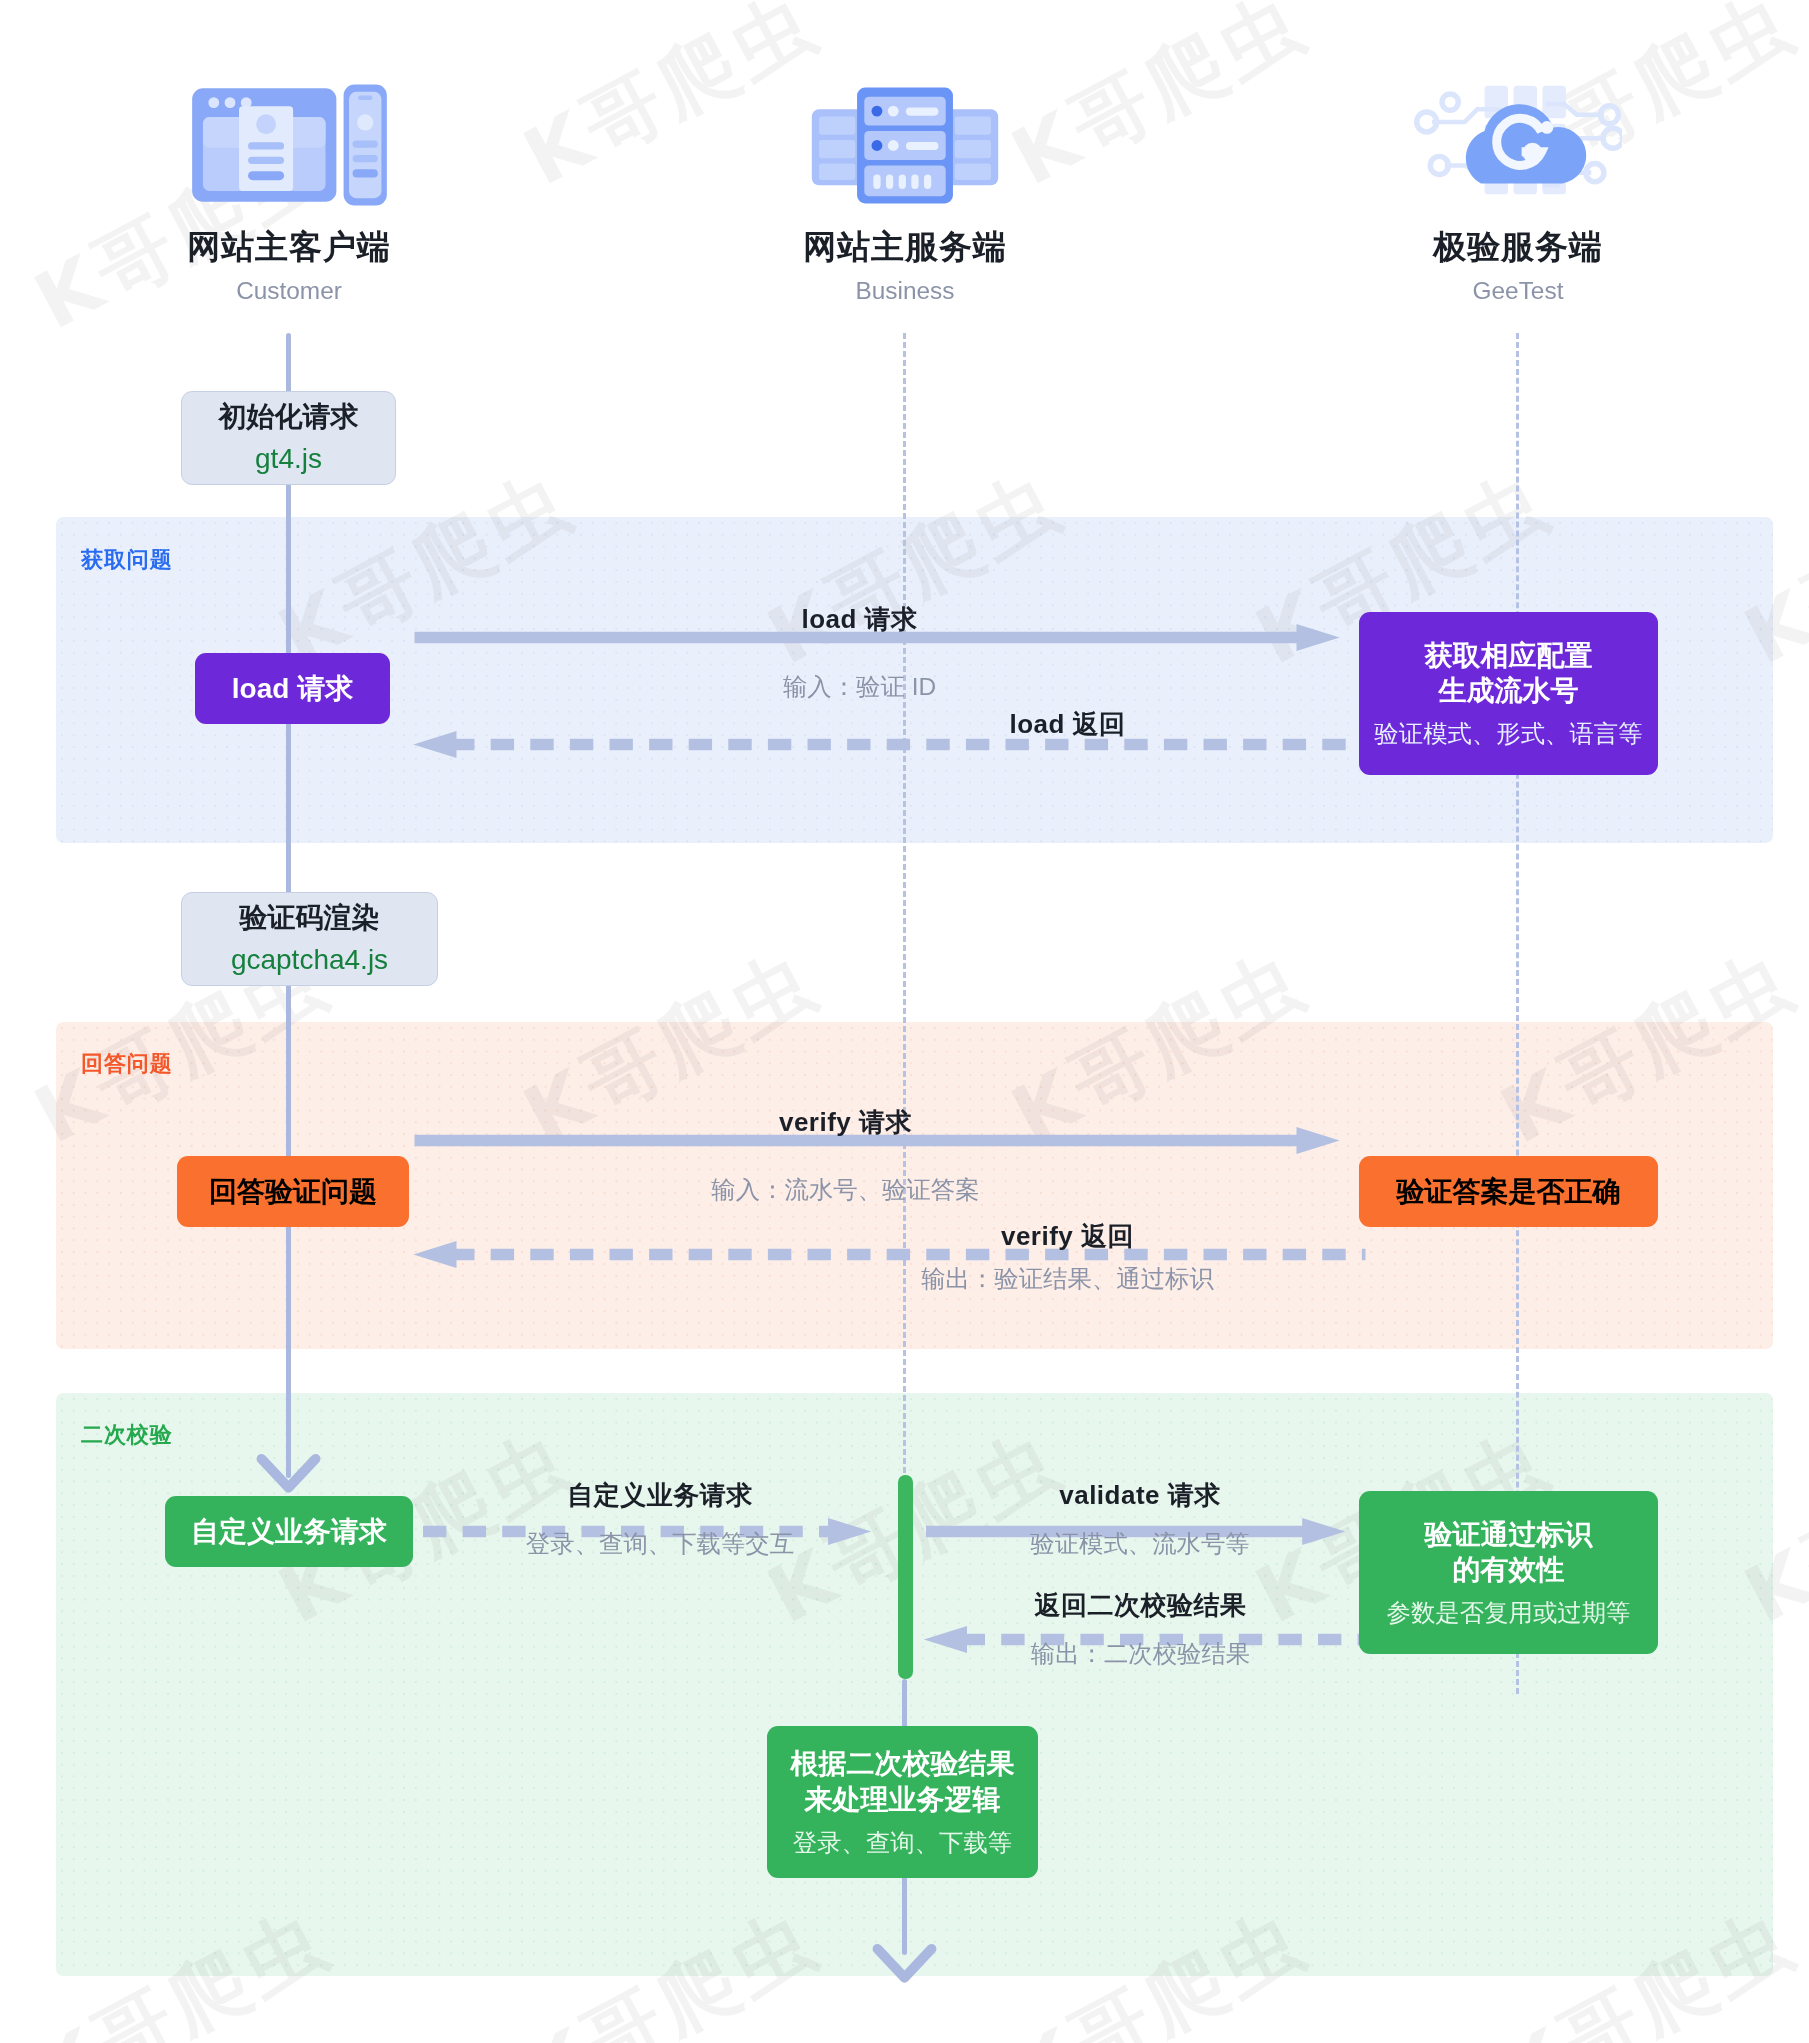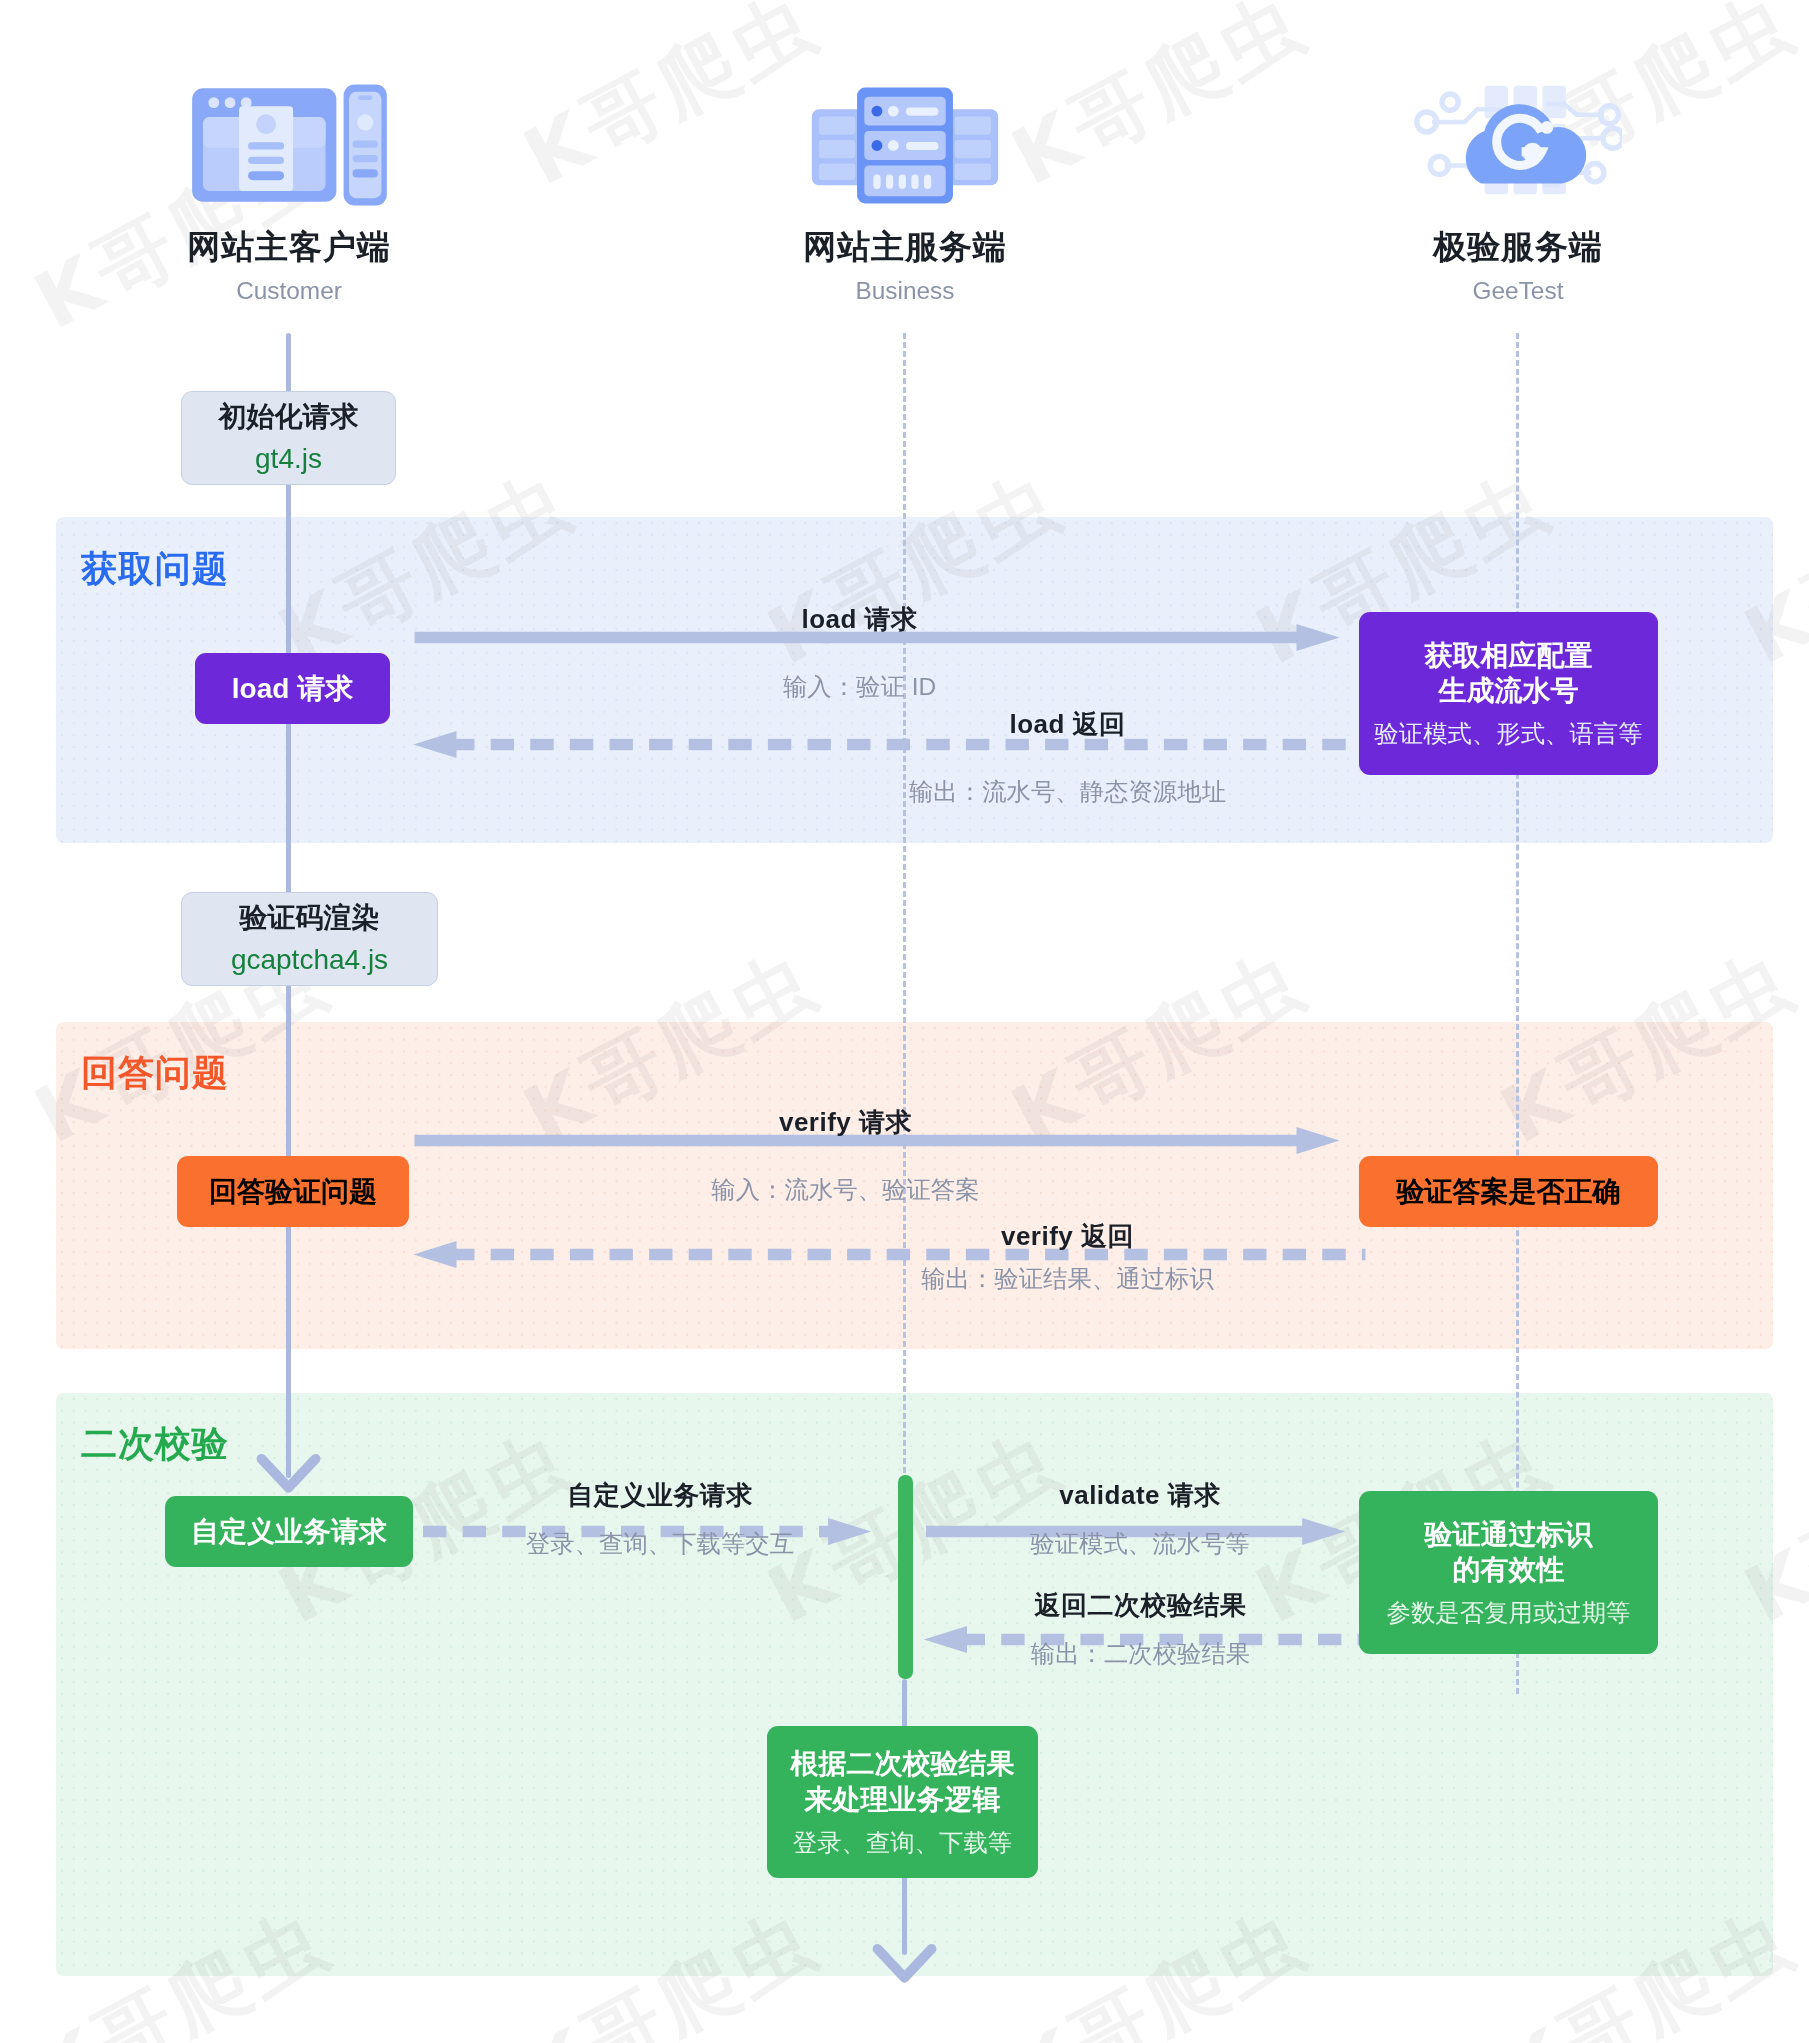--- a/index.html
+++ b/index.html
@@ -26,21 +26,21 @@
      background-image:radial-gradient(circle, rgba(120,150,220,.13) 1px, transparent 1.1px);
      background-size:11.8px 11.8px;}
   .band.pink{background:#fdeee8;}
   .band.pink:after{content:"";position:absolute;inset:0;border-radius:7.2px;
      background-image:radial-gradient(circle, rgba(240,130,90,.16) 1px, transparent 1.1px);
      background-size:11.8px 11.8px;}
   .band.green{background:#e8f7ee;}
   .band.green:after{content:"";position:absolute;inset:0;border-radius:7.2px;
      background-image:radial-gradient(circle, rgba(60,180,110,.13) 1px, transparent 1.1px);
      background-size:11.8px 11.8px;}
-  .band-title{position:absolute;left:81px;font-size:36px;font-weight:700;z-index:6;letter-spacing:0.9px;}
+  .band-title{position:absolute;left:81px;font-size:22px;font-weight:700;z-index:6;letter-spacing:0.9px;}
   .band-title.blue{color:#2a6cf0;}
   .band-title.pink{color:#f4582a;}
   .band-title.green{color:#24a94e;}
 
   
   .lifeline{position:absolute;z-index:3;}
   .ll-solid{width:5.4px;background:#aab8e0;border-radius:2.7px;}
   .ll-dash{width:0;border-left:3.6px dashed #b6c2e4;}
   .ll-green{width:14.5px;background:#3cb75f;border-radius:7.2px;}
 
@@ -218,21 +218,20 @@
   <div class="node blue" style="left:195px;top:653px;width:195px;height:71px;">
     <div class="t1">load 请求</div>
   </div>
 
   <svg class="arrow" width="959" height="27" style="left:409px;top:731px;" viewBox="0 0 1060 30">
     <line x1="44" y1="15" x2="1060" y2="15" stroke="#b3c0e2" stroke-width="13" stroke-dasharray="26 18"></line>
     <path d="M50,0 L2,15 L50,30 Z" fill="#b3c0e2"></path>
   </svg>
   <div class="msg" style="left:805px;top:707px;width:525px;">
     <div class="ml">load 返回</div>
-    <div class="ms" style="margin-top:34px;">输出：流水号、静态资源地址</div>
   </div>
 
   <div class="node blue" style="left:1359px;top:612px;width:299px;height:163px;">
     <div class="t1">获取相应配置</div>
     <div class="t1">生成流水号</div>
     <div class="t2">验证模式、形式、语言等</div>
   </div>
 
   <div class="node grey" style="left:181px;top:892px;width:257px;height:94px;">
     <div class="t1">验证码渲染</div>

